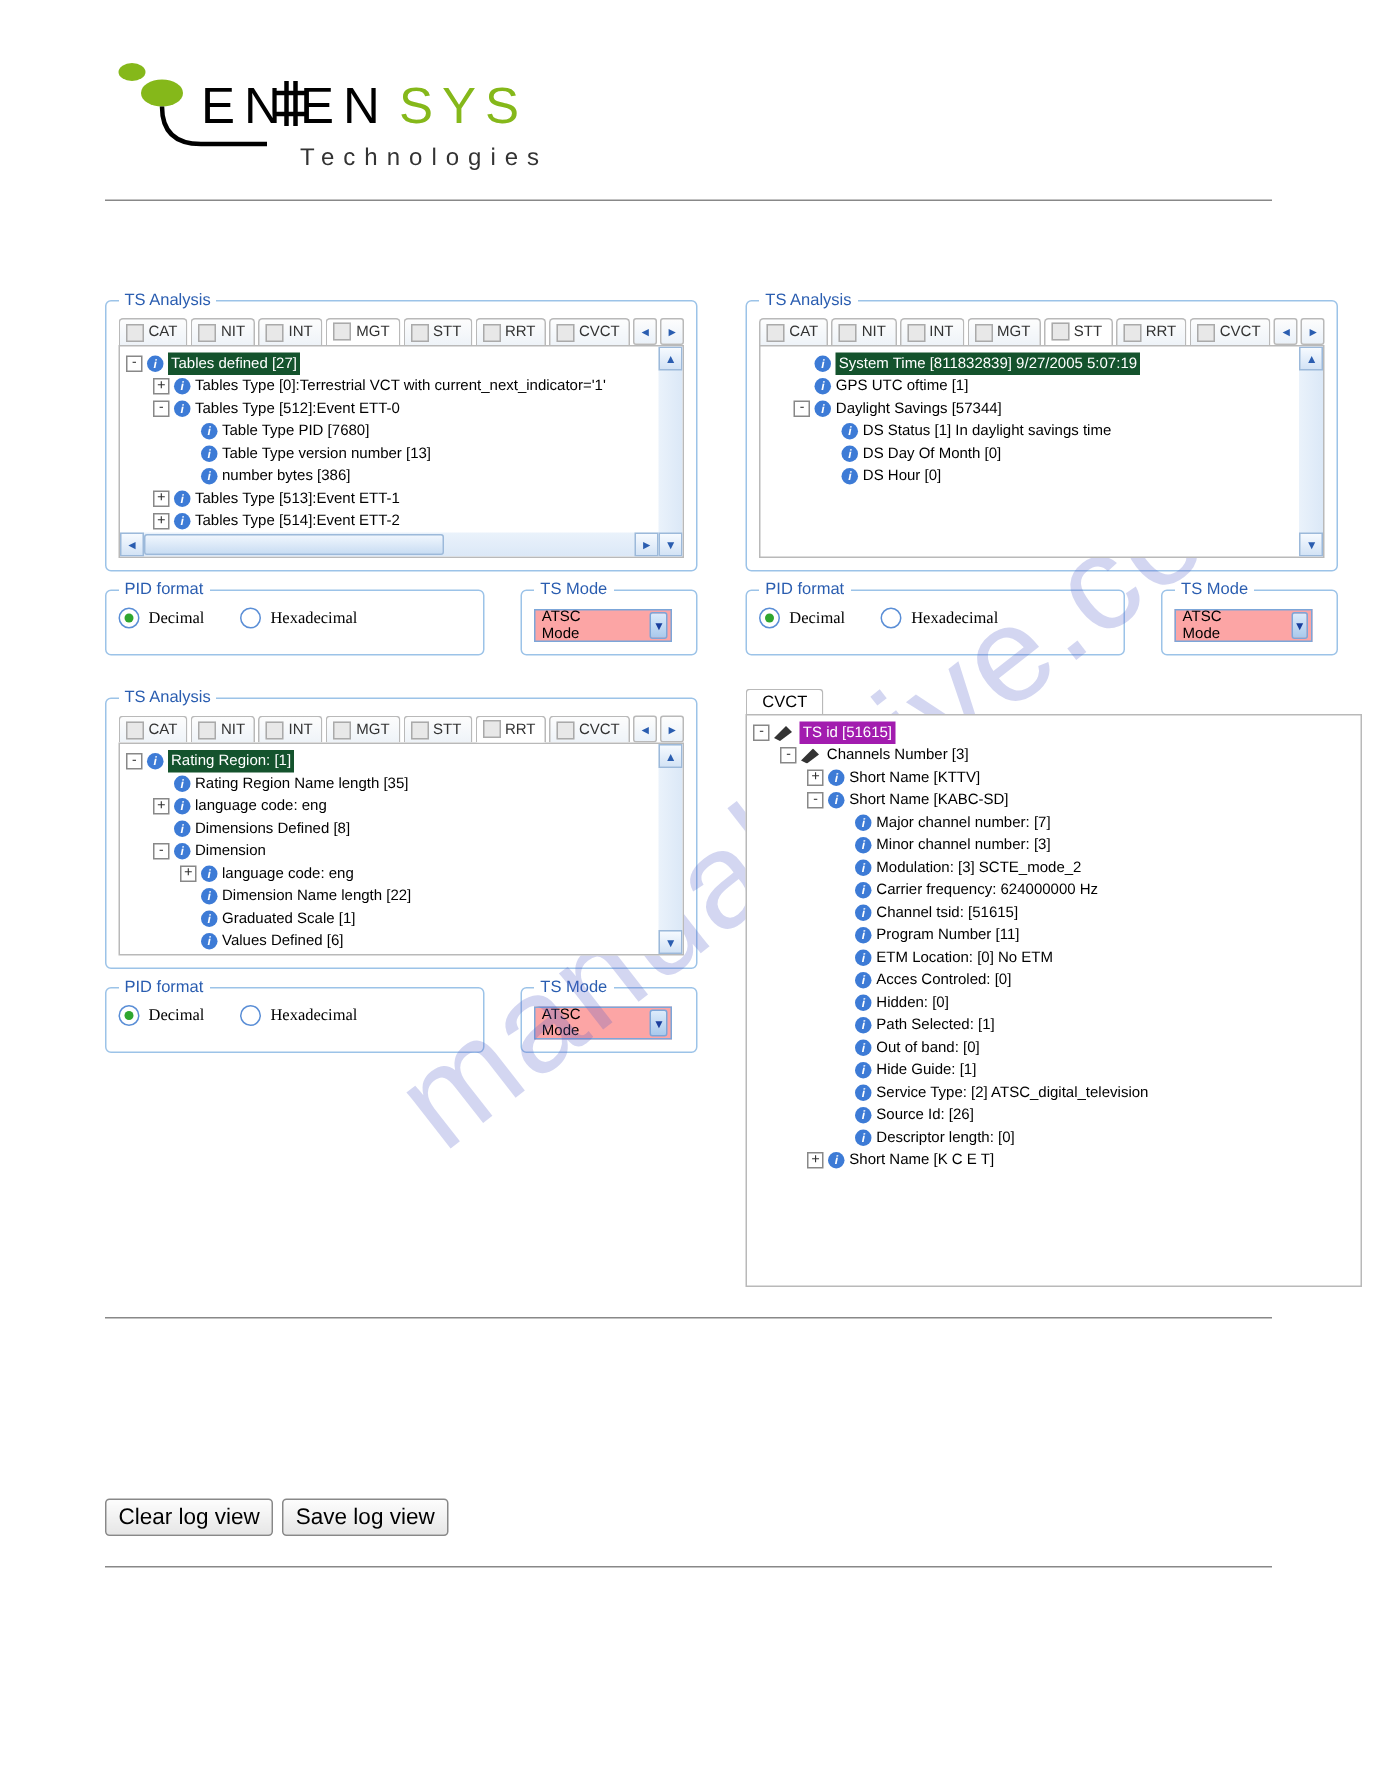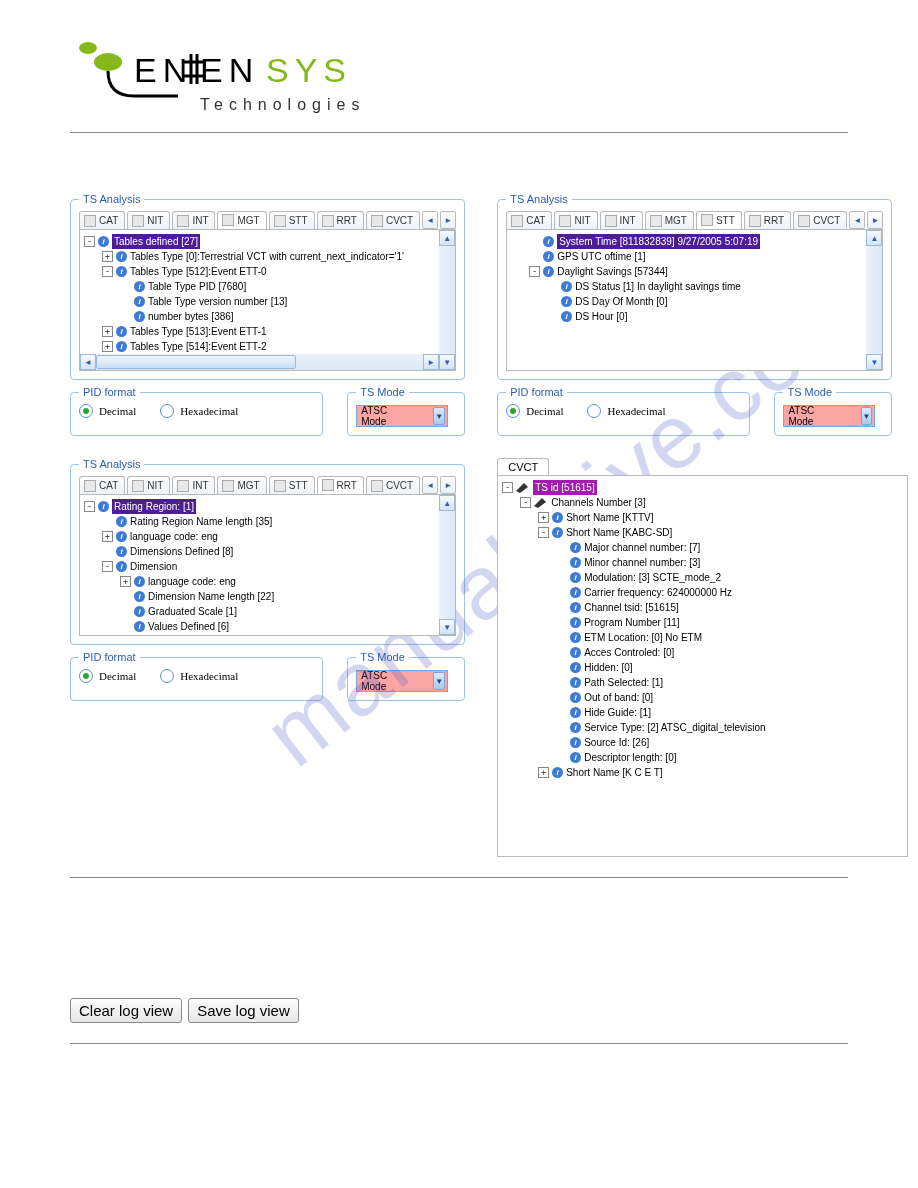--- a/index.html
+++ b/index.html
@@ -113,21 +113,21 @@
   }
   .pm-sp { width:11px; display:inline-block; }
   .i-icon {
     width:11px; height:11px; border-radius:50%;
     background:#3d7bd6; display:inline-flex; align-items:center; justify-content:center;
     color:#fff; font-weight:bold; font-size:8px; font-style:italic;
   }
   .pen-icon { width:14px; height:10px; display:inline-block; }
   .pen-icon svg{display:block;}
   .hl {
-    background:#4c1d95; color:#fff; padding:0 2px;
+    background:#14532d; color:#fff; padding:0 2px;
   }
   .hl-olive {
     background:#a21caf; color:#fff; padding:0 2px;
   }
   .ind1{padding-left:18px;} .ind2{padding-left:36px;} .ind3{padding-left:54px;}
   .pid-row {
     display:flex; align-items:center; gap:6px;font-family:Liberation Serif, serif;
   }
   .radio {
     width:12px;height:12px;border:1px solid #5a8ed6;border-radius:50%;

